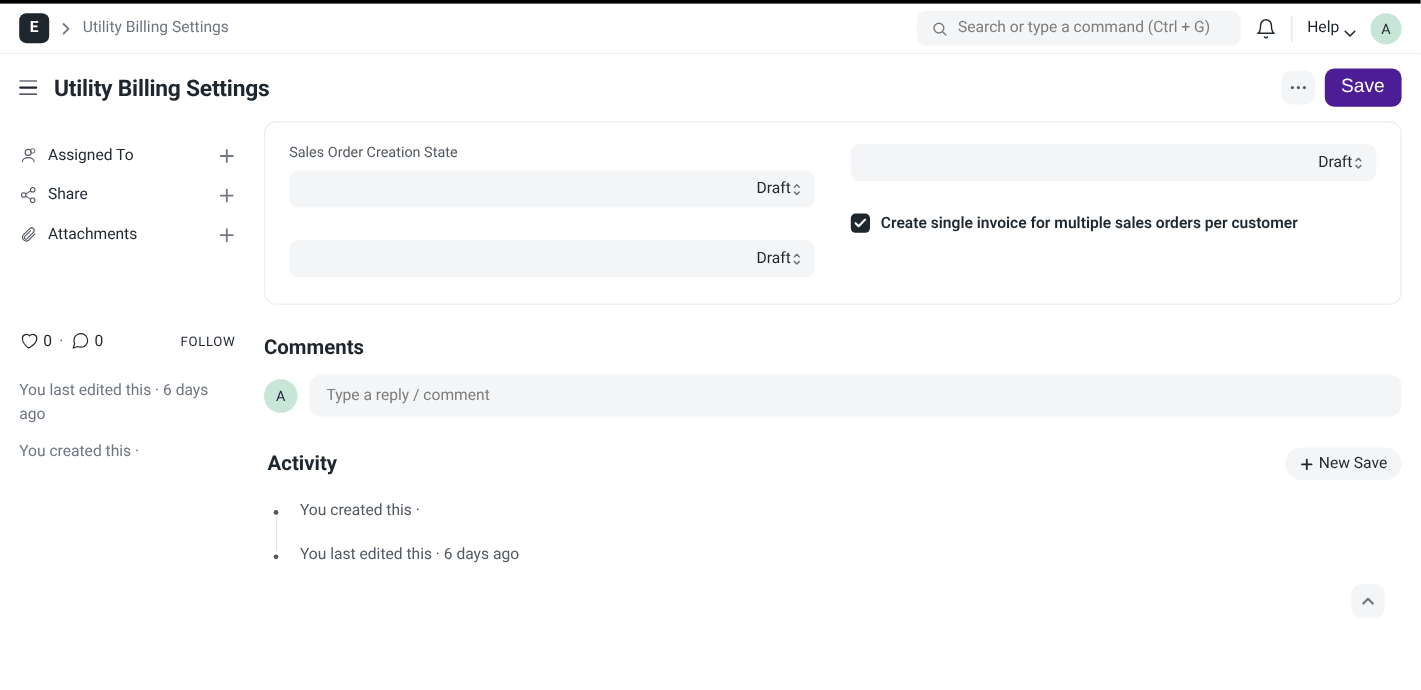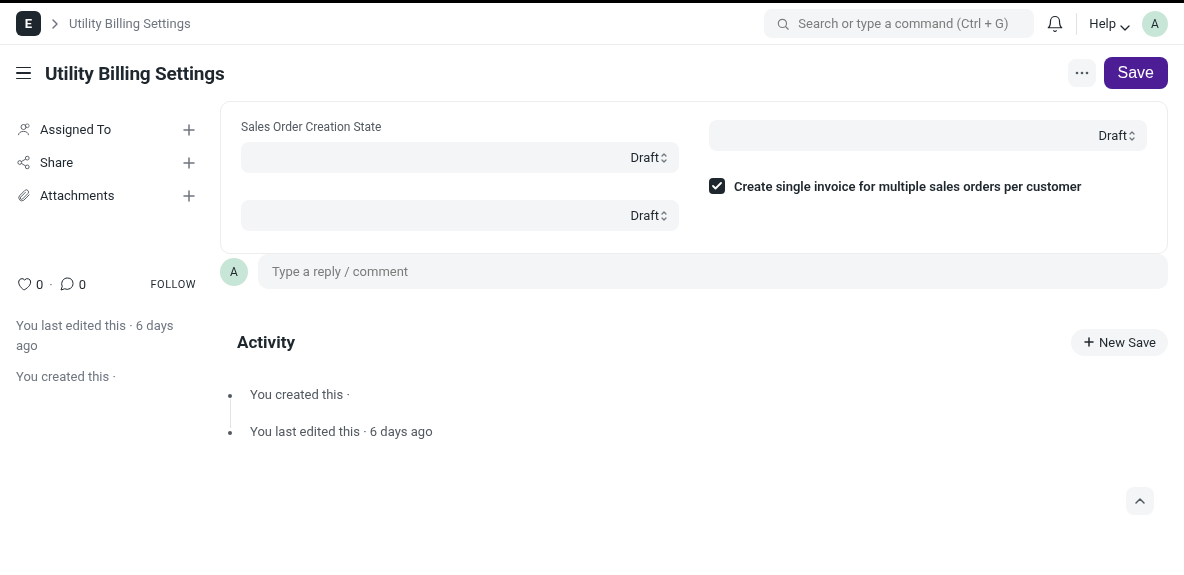--- a/index.html
+++ b/index.html
@@ -260,27 +260,28 @@
           <div class="checkbox-mark">
             <svg width="10" height="8" viewBox="0 0 10 8" fill="none">
                 <path d="M1 4l2.5 2.5L9 1" stroke="#fff" stroke-width="1.8" stroke-linecap="round" stroke-linejoin="round"></path>
               </svg>
           </div>
           <span>Create single invoice for multiple sales orders per customer</span>
         </div>
       </div>
     </div>
 
+    <div class="section-title">Comments</div>
     <div class="comment-row">
       <div class="comment-avatar">A</div>
       <div class="comment-input">Type a reply / comment</div>
     </div>
 
     <div class="activity-header">
-      <div class="section-title" style="margin:17px">Activity</div>
+      <div class="section-title" style="margin:3px">Activity</div>
       <div class="new-email-btn">
         <span>
           <svg width="12" height="12" viewBox="0 0 12 12">
               <path d="M6 2v8M2 6h8" stroke="#1f272e" stroke-width="1.5" stroke-linecap="round"></path>
             </svg>
         </span>
         <span>New Save</span>
       </div>
     </div>
 

